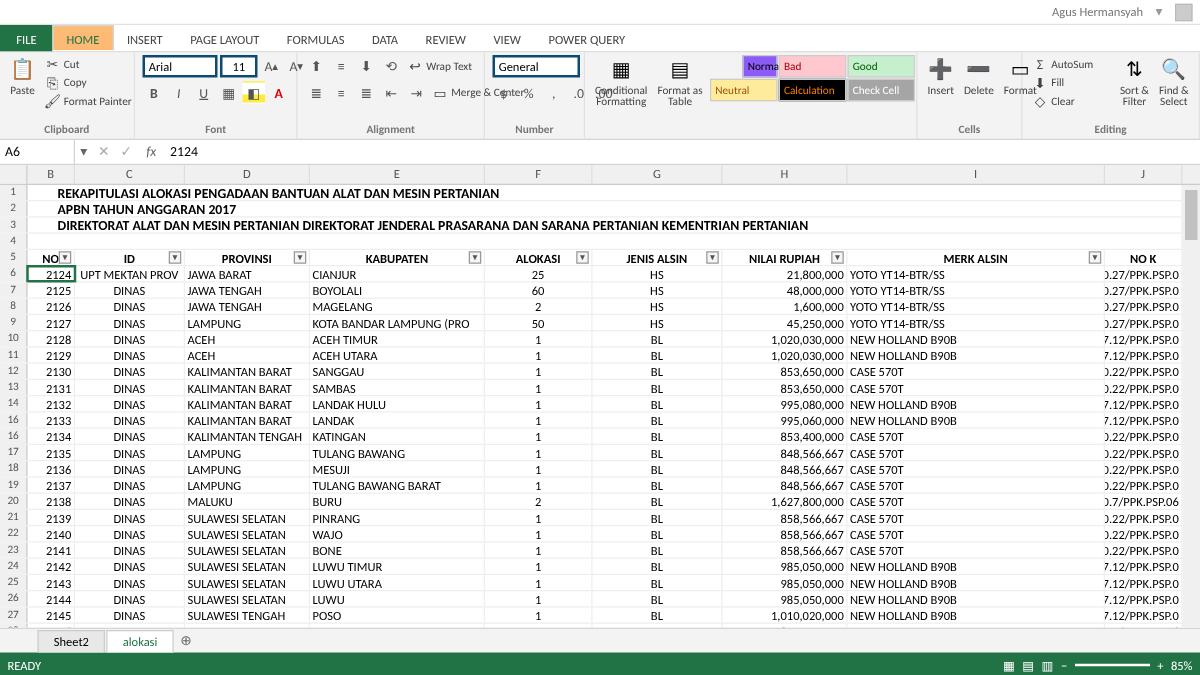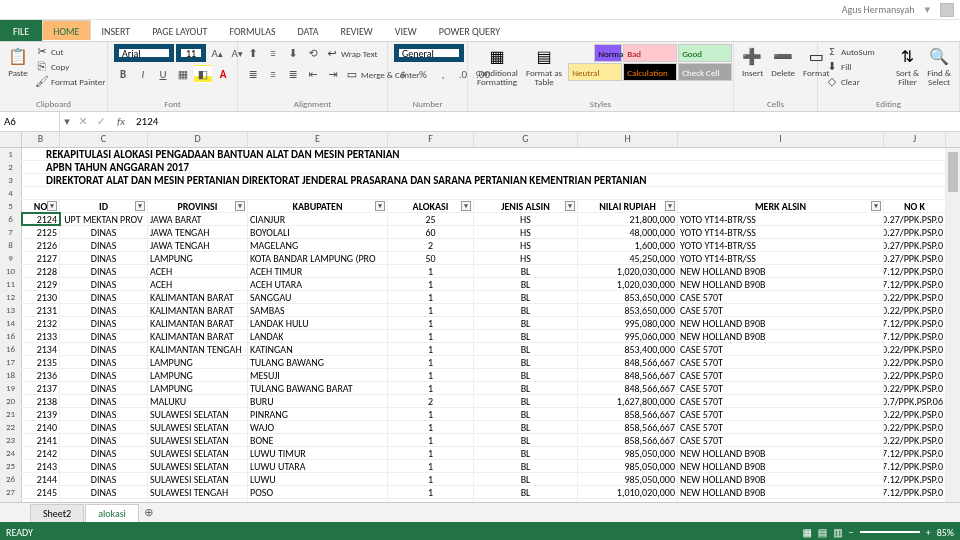--- a/index.html
+++ b/index.html
@@ -6,30 +6,30 @@
 body { width:960px; height:540px; overflow:hidden; background:#fff; font-size:11px; position:relative; }
 .titlebar { height:20px; background:#fff; border-bottom:1px solid #e1e1e1; display:flex; align-items:center; justify-content:flex-end; padding:0 6px; color:#666; }
 .titlebar .user { font-size:10px; color:#777; margin-right:4px; }
 .titlebar .avatar { width:14px; height:14px; background:#ccc; border:1px solid #bbb; margin-left:4px; }
 .tabs { display:flex; height:22px; background:#fff; border-bottom:1px solid #d4d4d4; }
 .tab { padding:4px 10px; font-size:10px; color:#444; cursor:pointer; border:1px solid transparent; text-transform:uppercase; }
 .tab.file { background:#217346; color:#fff; padding:4px 12px; }
 .tab.active { border:1px solid #d4d4d4; border-bottom:1px solid #fff; background:#fdba74; color:#217346; }
 .ribbon { height:70px; background:#f3f3f3; border-bottom:1px solid #d4d4d4; display:flex; font-size:10px; overflow:hidden; }
 .group { border-right:1px solid #e1e1e1; padding:2px 6px 0 6px; display:flex; flex-direction:column; justify-content:space-between; }
-.group-title { text-align:center; color:#777; font-size:9px; padding:2px 0; }
+.group-title { text-align:center; color:#777; font-size:9px; padding:2px 0;font-weight:bold; }
 .group-body { display:flex; gap:4px; flex:1; align-items:flex-start; }
 .vbtn { display:flex; flex-direction:column; align-items:center; cursor:pointer; padding:2px; }
 .vbtn .ic { width:20px; height:20px; display:flex; align-items:center; justify-content:center; font-size:16px; }
 .vbtn .lbl { font-size:9px; color:#444; text-align:center; line-height:1; margin-top:2px; }
 .stack { display:flex; flex-direction:column; gap:1px; }
 .small { font-size:9px; color:#444; display:flex; align-items:center; gap:3px; cursor:pointer; padding:1px 2px; white-space:nowrap; }
 .small .sic { width:12px; height:12px; display:inline-flex; align-items:center; justify-content:center; font-size:11px; }
 .fontrow { display:flex; gap:2px; align-items:center; }
-.fontbox { border:5px solid #0c4a6e; background:#fff; padding:1px 3px; font-size:10px; height:18px; display:flex; align-items:center; }
+.fontbox { border:2px solid #0c4a6e; background:#fff; padding:1px 3px; font-size:10px; height:18px; display:flex; align-items:center; }
 .fontbox.sel { min-width:60px; }
 .fontbox.num { width:30px; justify-content:center; }
 .btnset { display:flex; gap:2px; }
 .rb { width:18px; height:18px; display:flex; align-items:center; justify-content:center; border:1px solid transparent; cursor:pointer; font-size:11px; color:#555;}
 .styles-gallery { display:grid; grid-template-columns:repeat(3,54px); gap:1px; }
 .style-cell { height:18px; border:1px solid #ccc; font-size:9px; display:flex; align-items:center; padding:0 3px; }
 .sc-normal{background:#8b5cf6;margin-left:26px;} .sc-bad{background:#ffc7ce;color:#9c0006;} .sc-good{background:#c6efce;color:#006100;}
 .sc-neutral{background:#ffeb9c;color:#9c5700;} .sc-calc{background:#000000;color:#fa7d00;} .sc-check{background:#a5a5a5;color:#fff;}
 .namebox-row { height:20px; border-bottom:1px solid #d4d4d4; display:flex; align-items:center; background:#fff; }
 .namebox { width:60px; border-right:1px solid #d4d4d4; padding:0 4px; font-size:11px; height:100%; display:flex; align-items:center; }
@@ -185,21 +185,20 @@
         </div>
       <div class="styles-gallery">
         <div class="style-cell sc-normal">Normal</div>
         <div class="style-cell sc-bad">Bad</div>
         <div class="style-cell sc-good">Good</div>
         <div class="style-cell sc-neutral">Neutral</div>
         <div class="style-cell sc-calc">Calculation</div>
         <div class="style-cell sc-check">Check Cell</div>
       </div>
     </div>
-    <div class="group-title">Styles</div>
   </div>
   <div class="group" style="width:84px">
     <div class="group-body">
       <div class="vbtn">
           <div class="ic">➕</div>
           <div class="lbl">Insert</div>
         </div>
       <div class="vbtn">
           <div class="ic">➖</div>
           <div class="lbl">Delete</div>

